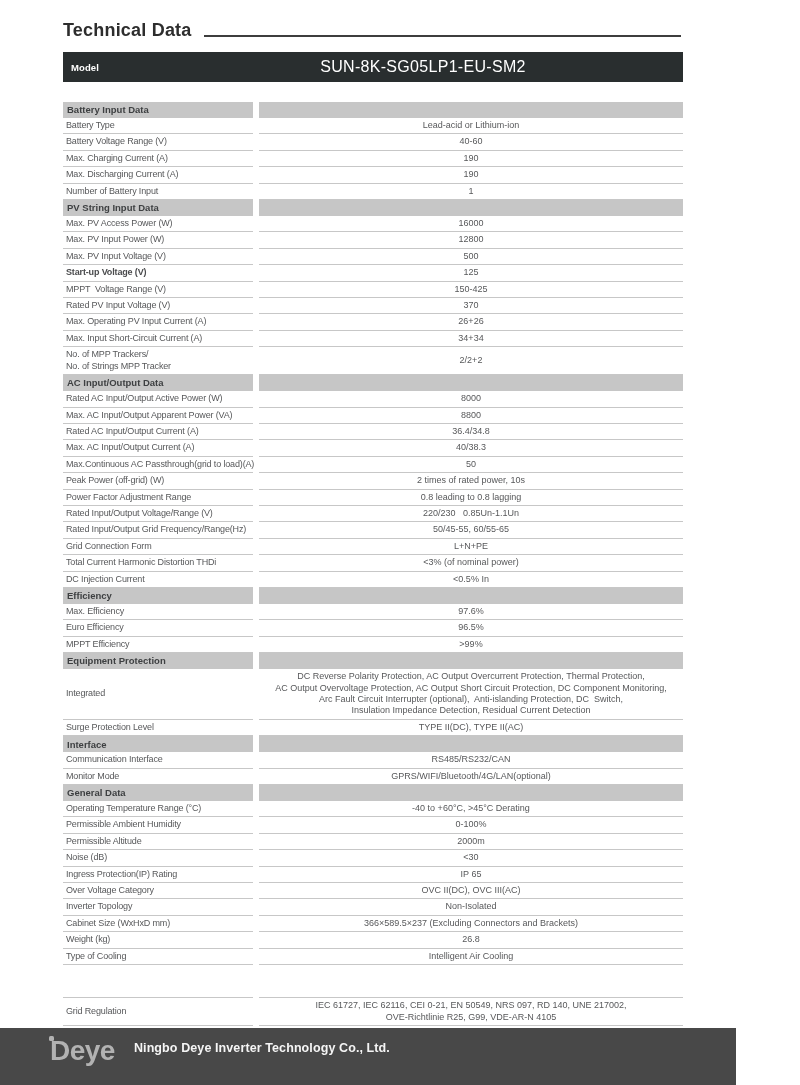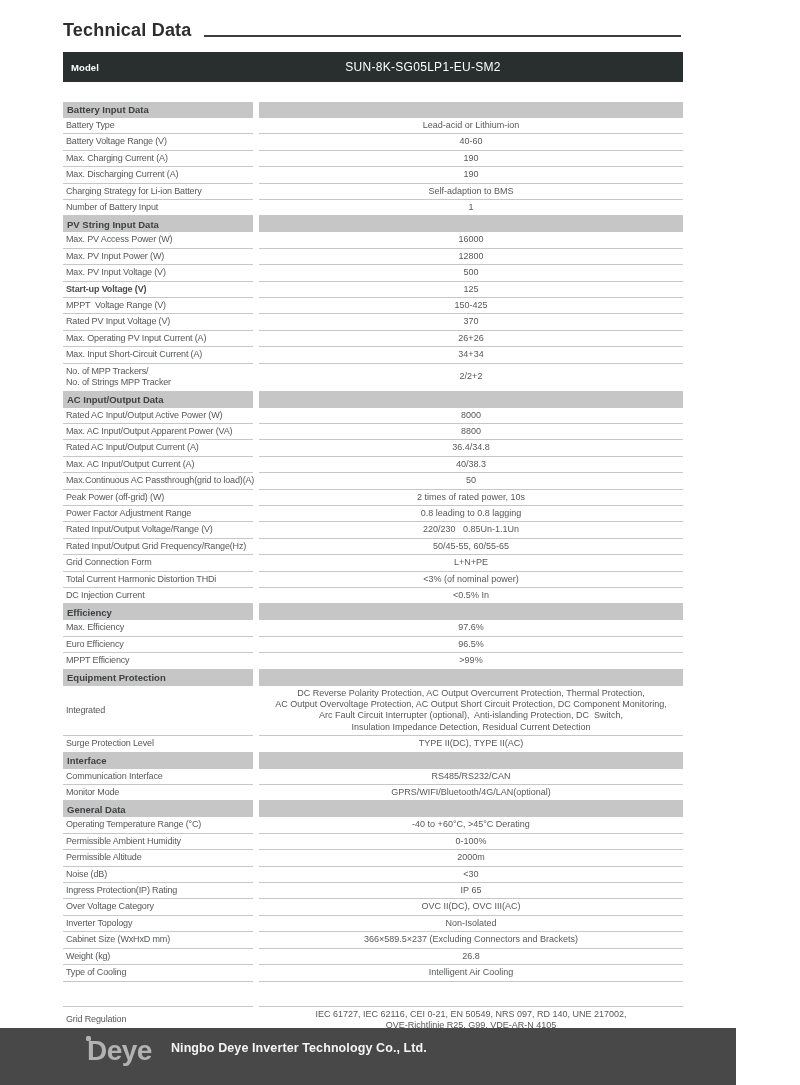--- a/index.html
+++ b/index.html
@@ -4,35 +4,35 @@
 <style>
   html,body{margin:0;padding:0;background:#fff;}
   .page{position:relative;width:736px;height:1085px;background:#ffffff;
         font-family:"Liberation Sans",sans-serif;overflow:hidden;}
   .content{padding:20px 53px 0 63px;}
   .title-row{display:flex;}
   .title{margin:0;font-size:18px;font-weight:700;color:#2d2d2d;letter-spacing:.2px;}
   .title-rule{flex:1;height:2px;background:#3d3d3d;align-self:flex-end;margin:0 2px 4px 12px;}
   .model-bar{position:relative;height:30px;background:#292e2f;margin-top:11px;display:flex;align-items:center;}
   .model-label{color:#ffffff;font-size:9.5px;font-weight:700;padding-left:8px;letter-spacing:.1px;}
-  .model-value{position:absolute;left:100px;right:0;text-align:center;color:#ffffff;font-size:12px;letter-spacing:.3px;}
+  .model-value{position:absolute;left:100px;right:0;text-align:center;color:#ffffff;font-size:16px;letter-spacing:.3px;}
   .spec-table{margin-top:20px;}
   .row{display:flex;}
   .cell{box-sizing:border-box;min-height:16px;border-bottom:1px solid #c7c7c7;
         display:flex;align-items:center;font-size:9px;line-height:11.4px;color:#57585a;white-space:pre;}
   .cell.label{width:190px;padding:2px 0 2px 3px;letter-spacing:-.15px;}
   .gapcol{width:6px;}
   .cell.value{flex:1;justify-content:center;text-align:center;padding:2px 4px;}
   .row.sec .cell{background:#c6c6c6;border-bottom:none;font-weight:700;color:#3e4042;font-size:9.5px;letter-spacing:0;}
   .row.sec .cell.label{padding-left:4px;}
   .cell.label.boldlbl{font-weight:700;color:#4a4b4d;}
-  .regulation{margin-top:24px;}
+  .regulation{margin-top:32px;}
   .regulation .row.topline .cell{border-top:1px solid #c7c7c7;}
   .footer{position:absolute;left:0;right:0;bottom:0;height:57px;background:#484848;
-          display:flex;align-items:flex-start;padding:10px 0 0 87px;box-sizing:border-box;}
+          display:flex;align-items:flex-start;padding:10px 0 0 50px;box-sizing:border-box;}
   .logo{position:relative;color:#b2b2b2;font-size:28px;font-weight:700;line-height:26px;letter-spacing:-.5px;}
   .logo-dot{position:absolute;top:-2px;left:-1px;width:5px;height:5px;background:#b2b2b2;border-radius:1.5px;}
   .company{color:#f5f5f5;font-size:12.5px;font-weight:700;margin-left:19px;margin-top:3px;letter-spacing:.1px;}
 </style>
 </head>
 <body>
 
 <div class="page">
   <div class="content">
 
@@ -64,25 +64,20 @@
         </div>
         <div class="row">
           <div class="cell label">Max. Charging Current (A)</div>
           <div class="gapcol"></div>
           <div class="cell value">190</div>
         </div>
         <div class="row">
           <div class="cell label">Max. Discharging Current (A)</div>
           <div class="gapcol"></div>
           <div class="cell value">190</div>
-        </div>
-        <div class="row">
-          <div class="cell label">Charging Strategy for Li-ion Battery</div>
-          <div class="gapcol"></div>
-          <div class="cell value">Self-adaption to BMS</div>
         </div>
         <div class="row">
           <div class="cell label">Number of Battery Input</div>
           <div class="gapcol"></div>
           <div class="cell value">1</div>
         </div>
         <div class="row sec">
           <div class="cell label">PV String Input Data</div>
           <div class="gapcol"></div>
           <div class="cell value"></div>

